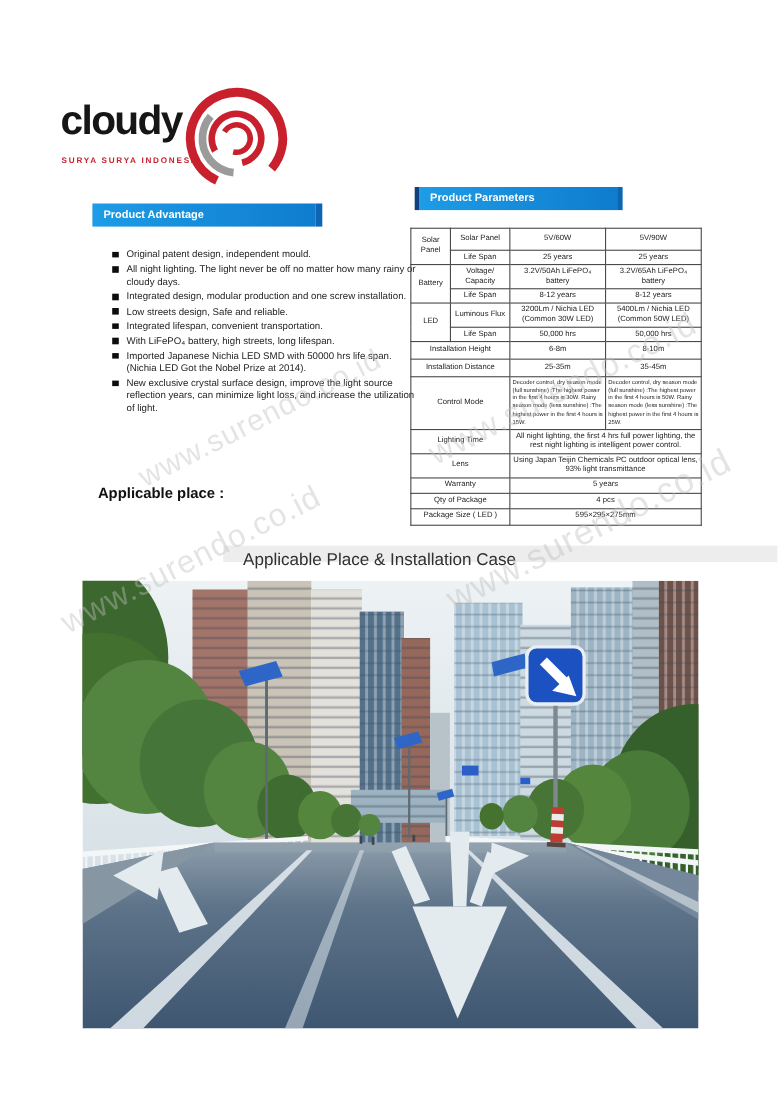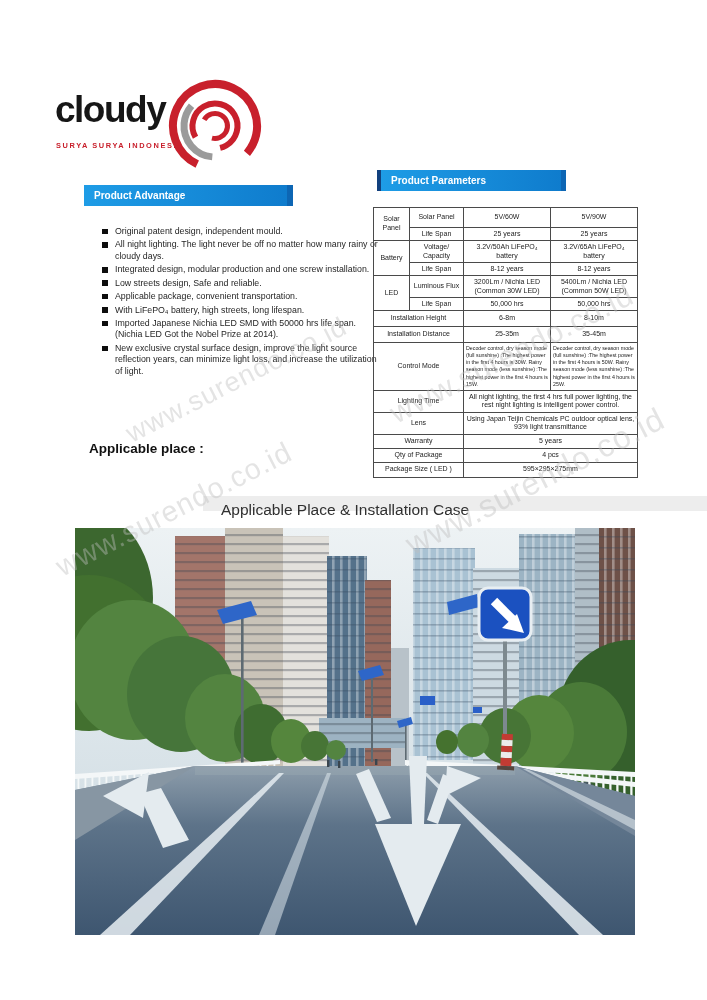--- a/index.html
+++ b/index.html
@@ -72,21 +72,21 @@
   </div>
 
   <div class="section-bar bar-advantage">Product Advantage</div>
   <div class="section-bar bar-parameters">Product Parameters</div>
 
   <ul class="adv-list">
     <li><span class="sq"></span><span>Original patent design, independent mould.</span></li>
     <li><span class="sq"></span><span>All night lighting. The light never be off no matter how many rainy or cloudy days.</span></li>
     <li><span class="sq"></span><span>Integrated design, modular production and one screw installation.</span></li>
     <li><span class="sq"></span><span>Low streets design, Safe and reliable.</span></li>
-    <li><span class="sq"></span><span>Applicable package, convenient transportation.</span></li>
+    <li><span class="sq"></span><span>Integrated lifespan, convenient transportation.</span></li>
     <li><span class="sq"></span><span>With LiFePO₄ battery, high streets, long lifespan.</span></li>
     <li><span class="sq"></span><span>Imported Japanese Nichia LED SMD with 50000 hrs life span. (Nichia LED Got the Nobel Prize at 2014).</span></li>
     <li><span class="sq"></span><span>New exclusive crystal surface design, improve the light  source reflection years, can minimize light loss, and increase the utilization of light.</span></li>
   </ul>
 
   <h2 class="place-title">Applicable place :</h2>
 
   <table class="params">
     <colgroup>
         <col class="c1">

